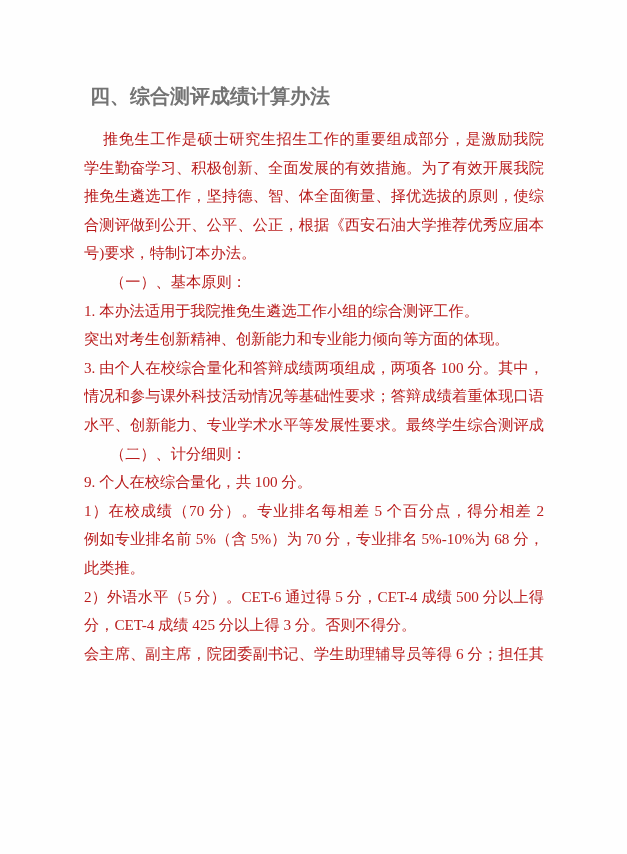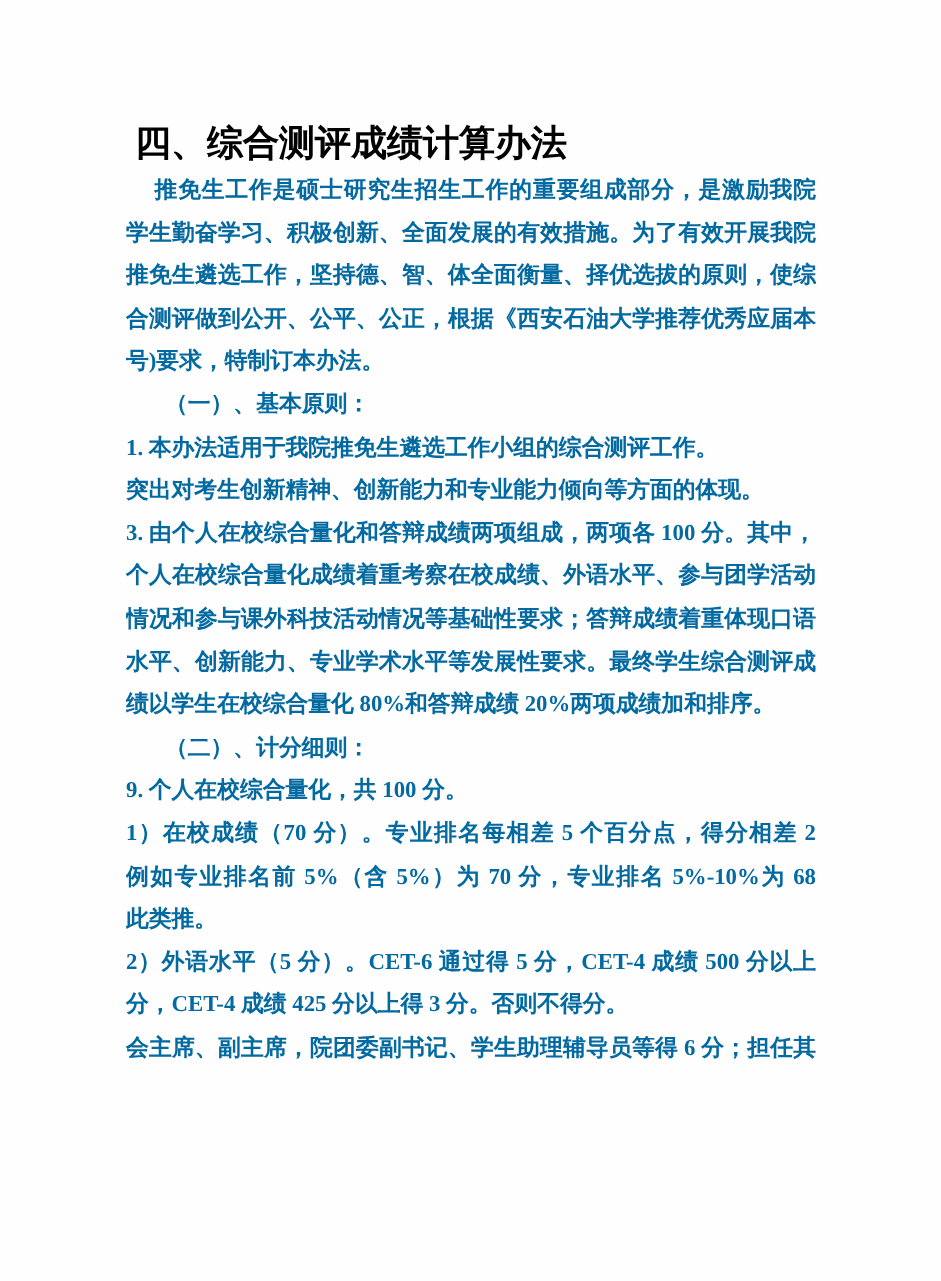--- a/index.html
+++ b/index.html
@@ -13,35 +13,34 @@
     height: 854px;
     margin: 0 auto;
     background: #fefefe;
     box-sizing: border-box;
     padding: 81px 83px 0 84px;
     font-family: "Liberation Serif", "DejaVu Serif", serif;
     color: #3e3e3e;
     overflow: hidden;
   }
   .heading {
-    font-size: 24px;
+    font-size: 20px;
     line-height: 30px;
     font-weight: bold;
-    color: #000000;
+    color: #737373;
     text-indent: 6px;
     white-space: nowrap;
-    margin-bottom: 2px;
+    margin-bottom: 14px;
   }
   .line {
     font-size: 15.2px;
     line-height: 28.6px;
     height: 28.6px;
     overflow: hidden;
-    color: #0369a1;
-    font-weight: bold;
+    color: #b91c1c;
   }
   .j {
     text-align: justify;
     text-align-last: justify;
   }
   .l {
     text-align: right;
     text-align-last: left;
     white-space: nowrap;
   }
@@ -56,24 +55,22 @@
 
   <div class="line j i1">推免生工作是硕士研究生招生工作的重要组成部分，是激励我院</div>
   <div class="line j">学生勤奋学习、积极创新、全面发展的有效措施。为了有效开展我院</div>
   <div class="line j">推免生遴选工作，坚持德、智、体全面衡量、择优选拔的原则，使综</div>
   <div class="line j">合测评做到公开、公平、公正，根据《西安石油大学推荐优秀应届本</div>
   <div class="line l">号)要求，特制订本办法。</div>
   <div class="line l i2">（一）、基本原则：</div>
   <div class="line l">1. 本办法适用于我院推免生遴选工作小组的综合测评工作。</div>
   <div class="line l">突出对考生创新精神、创新能力和专业能力倾向等方面的体现。</div>
   <div class="line j">3. 由个人在校综合量化和答辩成绩两项组成，两项各 100 分。其中，</div>
-  <div class="line j">个人在校综合量化成绩着重考察在校成绩、外语水平、参与团学活动</div>
   <div class="line j">情况和参与课外科技活动情况等基础性要求；答辩成绩着重体现口语</div>
   <div class="line j">水平、创新能力、专业学术水平等发展性要求。最终学生综合测评成</div>
-  <div class="line l">绩以学生在校综合量化 80%和答辩成绩 20%两项成绩加和排序。</div>
   <div class="line l i2">（二）、计分细则：</div>
   <div class="line l">9. 个人在校综合量化，共 100 分。</div>
   <div class="line j">1）在校成绩（70 分）。专业排名每相差 5 个百分点，得分相差 2 分，</div>
   <div class="line j">例如专业排名前 5%（含 5%）为 70 分，专业排名 5%-10%为 68 分，以</div>
   <div class="line l">此类推。</div>
   <div class="line j">2）外语水平（5 分）。CET-6 通过得 5 分，CET-4 成绩 500 分以上得 4</div>
   <div class="line l">分，CET-4 成绩 425 分以上得 3 分。否则不得分。</div>
   <div class="line j">会主席、副主席，院团委副书记、学生助理辅导员等得 6 分；担任其</div>
 </div>
 

